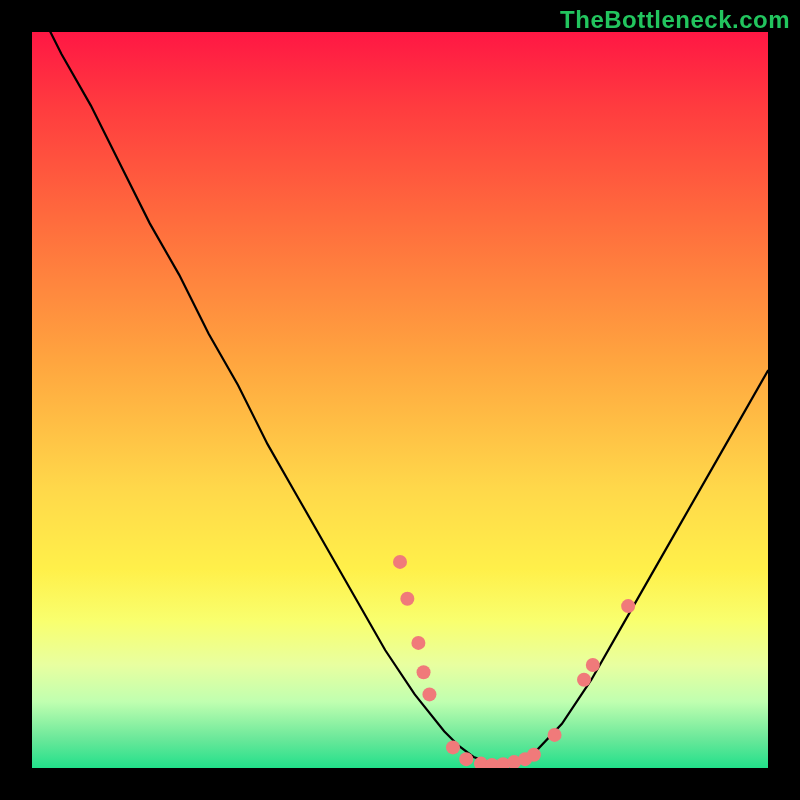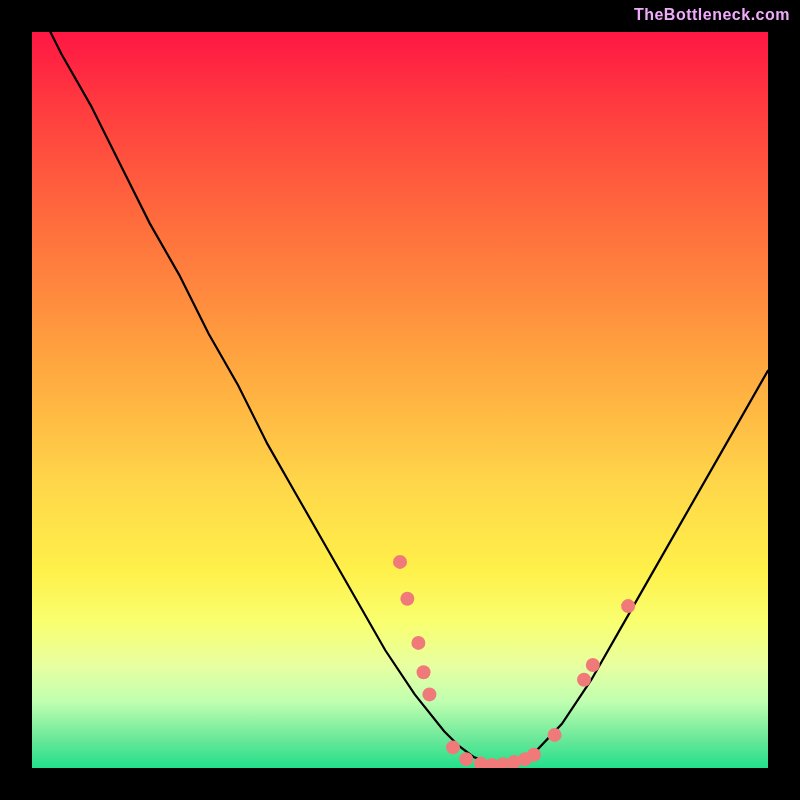--- a/index.html
+++ b/index.html
@@ -3,23 +3,23 @@
 <meta charset="utf-8">
 <style>
   * { margin: 0; padding: 0; box-sizing: border-box; }
   html, body { width: 800px; height: 800px; background: #000; overflow: hidden; }
   .container { position: relative; width: 800px; height: 800px; background: #000; }
   .watermark {
     position: absolute;
     top: 6px;
     right: 10px;
     font-family: Arial, Helvetica, sans-serif;
-    font-size: 16px;
+    font-size: 24px;
     font-weight: 600;
-    color: #f0abfc;
+    color: #22c55e;
     letter-spacing: 0.5px;
   }
   .plot {
     position: absolute;
     left: 32px;
     top: 32px;
     width: 736px;
     height: 736px;
     overflow: hidden;
   }

